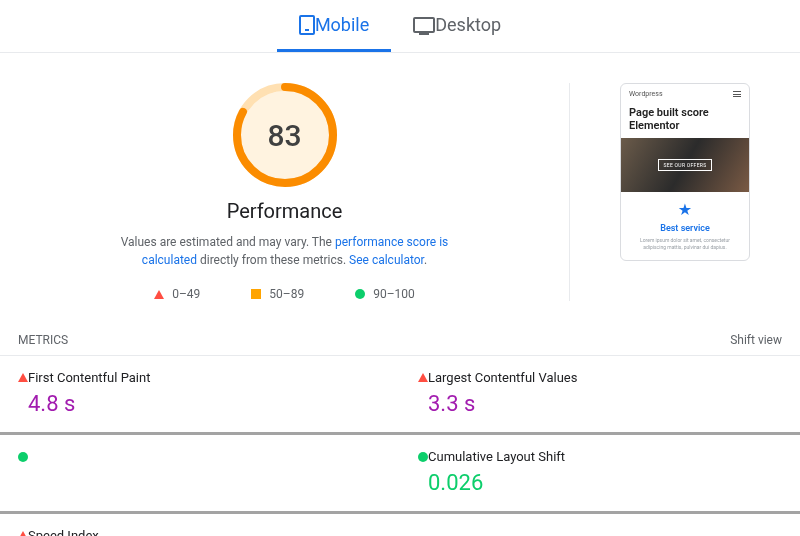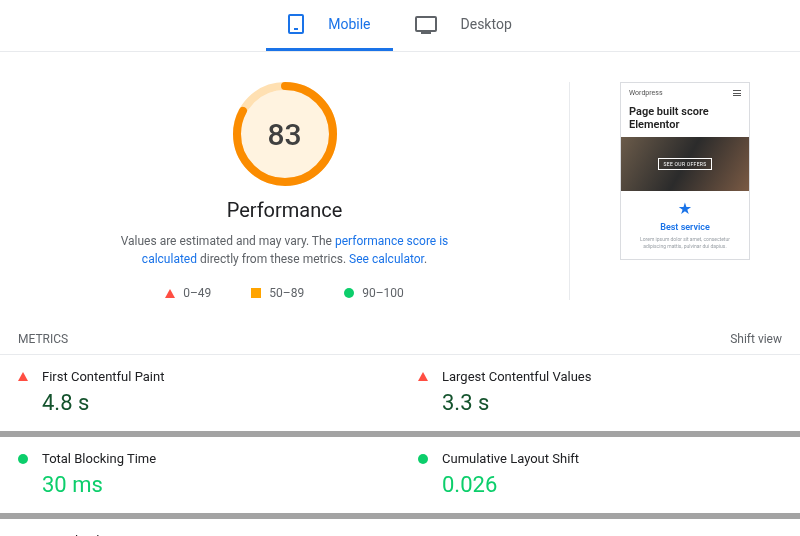--- a/index.html
+++ b/index.html
@@ -1,61 +1,61 @@
 <!DOCTYPE html>
 <html><head>
 <meta charset="utf-8">
 <style>
   * { box-sizing: border-box; margin: 0; padding: 0; }
   body { font-family: -apple-system, BlinkMacSystemFont, "Segoe UI", Roboto, Arial, sans-serif; background: #fff; color: #202124; width: 800px; }
   .tabs { display: flex; justify-content: center; border-bottom: 1px solid #e8eaed; }
-  .tab { display: flex; align-items: center; gap: 24px; padding: 14px 22px; font-size: 14px; color: #5f6368; cursor: pointer; border-bottom: 3px solid transparent; }
+  .tab { display: flex; align-items: center; gap: 0; padding: 14px 22px; font-size: 18px; color: #5f6368; cursor: pointer; border-bottom: 3px solid transparent; }
   .tab.active { color: #1a73e8; border-bottom-color: #1a73e8; }
   .tab .dev-icon { width: 16px; height: 20px; border: 2px solid currentColor; border-radius: 2px; position: relative; }
   .tab .dev-icon.mobile::after { content:""; position:absolute; bottom:2px; left:50%; transform:translateX(-50%); width:4px; height:2px; background: currentColor; }
   .tab .dev-icon.desktop { width: 22px; height: 16px; }
   .tab .dev-icon.desktop::after { content:""; position:absolute; bottom:-4px; left:50%; transform:translateX(-50%); width:10px; height:2px; background: currentColor; }
 
   .summary { display: flex; padding: 30px 20px 24px; }
   .score-col { flex: 1; display:flex; flex-direction:column; align-items:center; border-right: 1px solid #e8eaed; padding-right: 20px; }
   .gauge { position: relative; width: 104px; height: 104px; margin-bottom: 12px; }
   .gauge svg { transform: rotate(-90deg); }
   .gauge .bg { fill: #fff3e0; }
   .gauge .ring { fill: none; stroke: #fb8c00; stroke-width: 8; stroke-linecap: round; }
   .gauge .ring-bg { fill: none; stroke: #ffe0b2; stroke-width: 8; }
   .gauge .num { position:absolute; inset:0; display:flex; align-items:center; justify-content:center; font-size: 30px; font-weight: 500; color: #404040; }
   .perf-label { font-size: 20px; color: #202124; margin-bottom: 10px; }
   .perf-note { font-size: 12px; color: #5f6368; text-align: center; line-height: 1.5; max-width: 360px; }
   .perf-note a { color: #1a73e8; text-decoration: none; cursor: pointer; }
-  .legend { display:flex; gap: 40px; margin-top: 18px; font-size: 12px; color: #5f6368; align-items:center; }
+  .legend { display:flex; gap: 51px; margin-top: 18px; font-size: 12px; color: #5f6368; align-items:center; }
   .legend .item { display:flex; align-items:center; gap:8px; }
   .tri { width:0; height:0; border-left:5px solid transparent; border-right:5px solid transparent; border-bottom:9px solid #ff4e42; }
   .sq { width:10px; height:10px; background:#ffa400; }
   .ci { width:10px; height:10px; border-radius:50%; background:#0cce6b; }
 
   .preview-col { width: 210px; display:flex; justify-content:center; align-items:flex-start; padding-left: 20px; }
-  .phone { width: 130px; border: 1px solid #dadce0; border-radius: 0; overflow: hidden; font-size: 8px; }
+  .phone { width: 130px; border: 1px solid #dadce0; border-radius: 6px; overflow: hidden; font-size: 8px; }
   .phone-head { display:flex; justify-content:space-between; align-items:center; padding: 6px 8px; font-size: 7px; color:#555; }
   .hamb { display:flex; flex-direction:column; gap:1.5px; }
   .hamb span { width:8px; height:1px; background:#555; }
   .phone-title { font-size: 11px; font-weight: 600; padding: 2px 8px 6px; color:#222; }
   .hero { background:#333; height: 54px; position:relative; display:flex; align-items:center; justify-content:center; }
   .hero .ppl { position:absolute; inset:0; background: linear-gradient(120deg,#6b5b4a 0%,#2b2b2b 50%,#7a5a44 100%); }
   .hero .btn { position:relative; border:1px solid #fff; color:#fff; font-size:5px; padding:2px 5px; letter-spacing:0.3px; }
   .star { color:#1a73e8; font-size:16px; text-align:center; padding: 8px 0 4px; }
   .svc { color:#1a73e8; font-size:9px; font-weight:600; text-align:center; }
   .lorem { color:#9aa0a6; font-size:5px; text-align:center; padding: 4px 10px 10px; line-height:1.3; }
 
   .metrics-head { display:flex; justify-content:space-between; align-items:center; padding: 8px 18px; font-size: 12px; color:#5f6368; border-bottom:1px solid #e8eaed; }
   .grid { display:grid; grid-template-columns: 1fr 1fr; }
-  .metric { padding: 14px 18px 16px; border-bottom: 6px solid #a3a3a3; display:flex; gap: 14px; }
+  .metric { padding: 14px 18px 16px; border-bottom: 3px solid #a3a3a3; display:flex; }
   .metric .ico { margin-top: 3px; }
   .metric .name { font-size: 13px; color:#202124; margin-bottom: 6px; }
   .metric .val { font-size: 22px; font-weight: 400; }
-  .val.red { color:#14532d; }
+  .val.red { color:#a21caf; }
   .val.green { color:#0cce6b; }
 </style>
 </head>
 <body>
 
 <div class="tabs">
   <div class="tab active">
     <span class="dev-icon mobile"></span>
     <span>Mobile</span>
   </div>
@@ -131,24 +131,20 @@
   </div>
   <div class="metric">
     <span class="ico tri"></span>
     <div>
       <div class="name">Largest Contentful Values</div>
       <div class="val red">3.3 s</div>
     </div>
   </div>
   <div class="metric">
     <span class="ico ci"></span>
-    <div>
-      <div class="name">Total Blocking Time</div>
-      <div class="val green">30 ms</div>
-    </div>
   </div>
   <div class="metric">
     <span class="ico ci"></span>
     <div>
       <div class="name">Cumulative Layout Shift</div>
       <div class="val green">0.026</div>
     </div>
   </div>
   <div class="metric">
     <span class="ico tri"></span>

